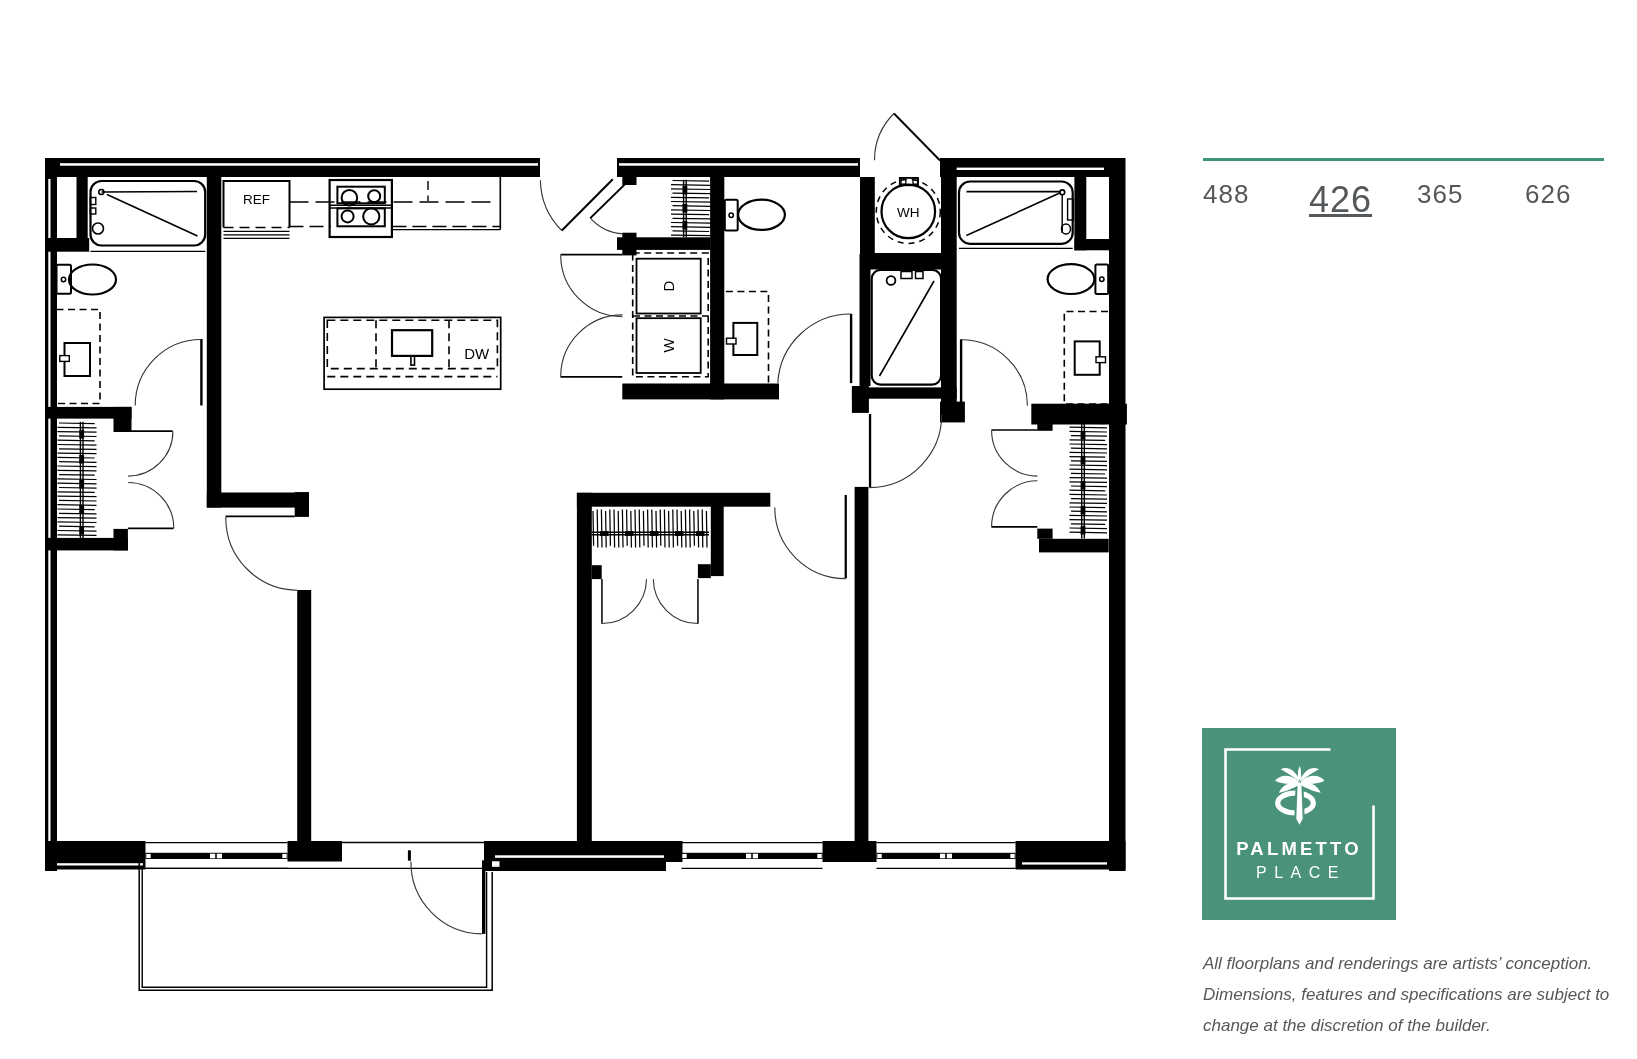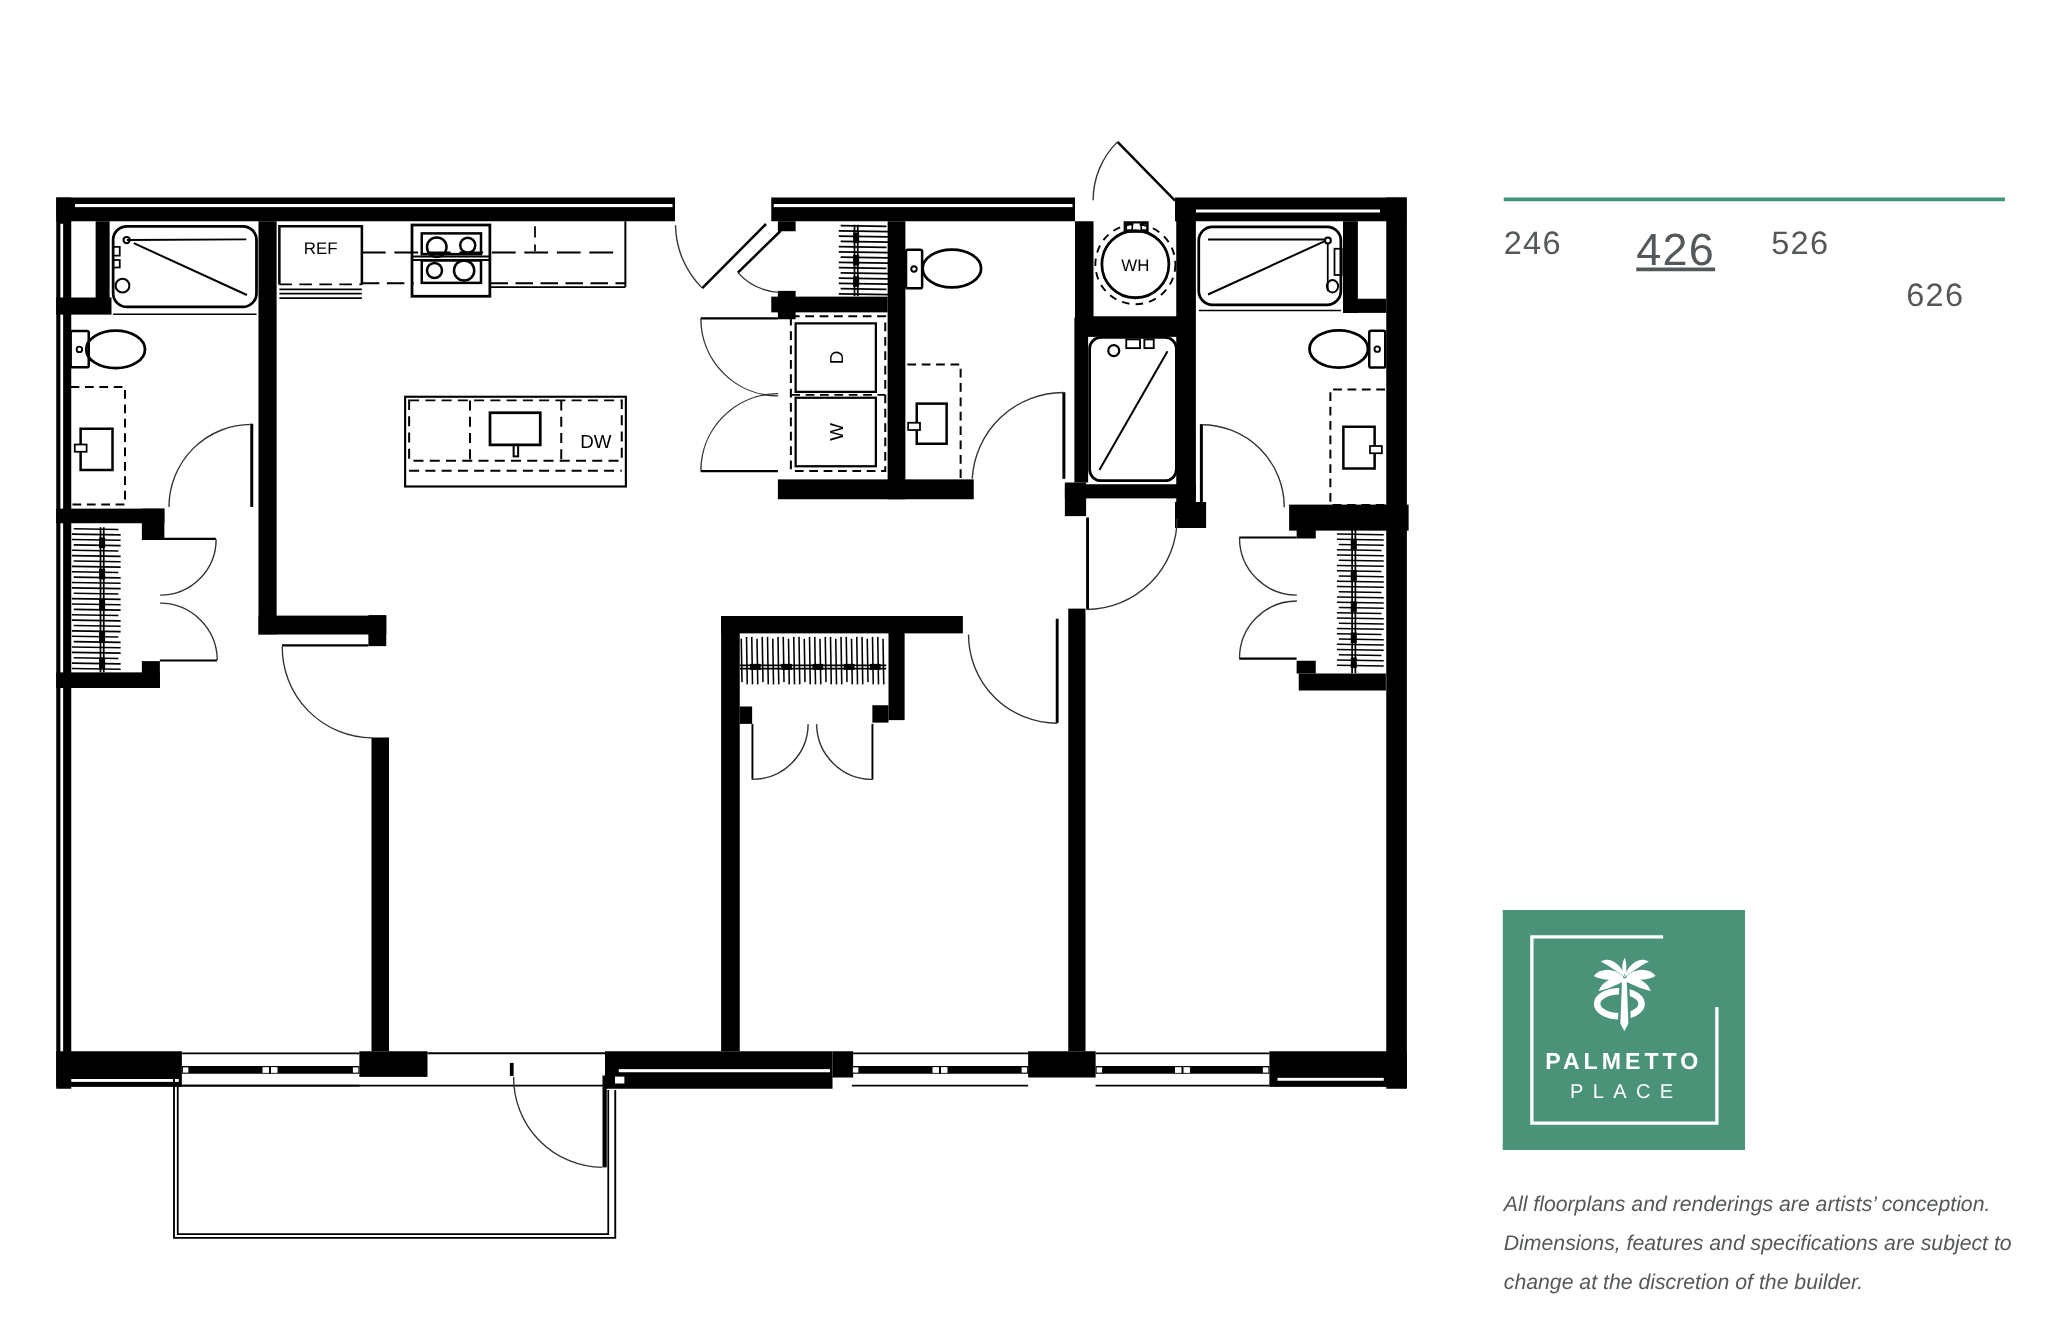--- a/index.html
+++ b/index.html
@@ -445,24 +445,24 @@
 <circle cx="1101.8" cy="279.3" r="2.2" fill="none" stroke="#000" stroke-width="1.5"></circle>
 
 <path d="M1108,311.5 H1064.3 V404 H1108" fill="none" stroke="#000" stroke-width="1.6" stroke-dasharray="7,4.5"></path>
 <rect x="1074.7" y="341.4" width="25" height="33.4" fill="none" stroke="#000" stroke-width="2"></rect>
 <rect x="1096" y="356.8" width="9.5" height="5.8" fill="#fff" stroke="#000" stroke-width="1.4"></rect>
 </svg>
 
 
 <div class="abs" style="left:1203px;top:158px;width:401px;height:3px;background:#3f9577;"></div>
 
-<div class="abs" style="left:1203px;top:179px;font-size:26px;color:#54585a;letter-spacing:1px;">246</div>
+<div class="abs" style="left:1203px;top:179px;font-size:26px;color:#54585a;letter-spacing:1px;">488</div>
 <div class="abs" style="left:1309px;top:179px;font-size:36px;color:#54585a;letter-spacing:1px;text-decoration:underline;">426</div>
-<div class="abs" style="left:1417px;top:179px;font-size:26px;color:#54585a;letter-spacing:1px;">526</div>
-<div class="abs" style="left:1525px;top:179px;font-size:26px;color:#54585a;letter-spacing:1px;margin-top:42px;">626</div>
+<div class="abs" style="left:1417px;top:179px;font-size:26px;color:#54585a;letter-spacing:1px;">365</div>
+<div class="abs" style="left:1525px;top:179px;font-size:26px;color:#54585a;letter-spacing:1px;">626</div>
 
 <svg class="abs" style="left:1202px;top:728px" width="194" height="192" viewBox="0 0 194 192">
 <rect x="0" y="0" width="194" height="192" fill="#4a9278"></rect>
 
 <path d="M128.5 21.5 H23.5 V170.5 H171.5 V77.5" fill="none" stroke="#fff" stroke-width="2.6"></path>
 
 <g transform="translate(97.5,55.5)">
   <ellipse cx="-4" cy="19.5" rx="17.8" ry="10" fill="none" stroke="#fff" stroke-width="5.2"></ellipse>
   <path d="M-2.8,-2 L2.8,-2 L4.2,35.5 L0,43.5 L-4.2,35.5 Z" fill="#fff" stroke="#4a9278" stroke-width="2"></path>
   <g fill="#fff" transform="scale(0.86,0.92)">

